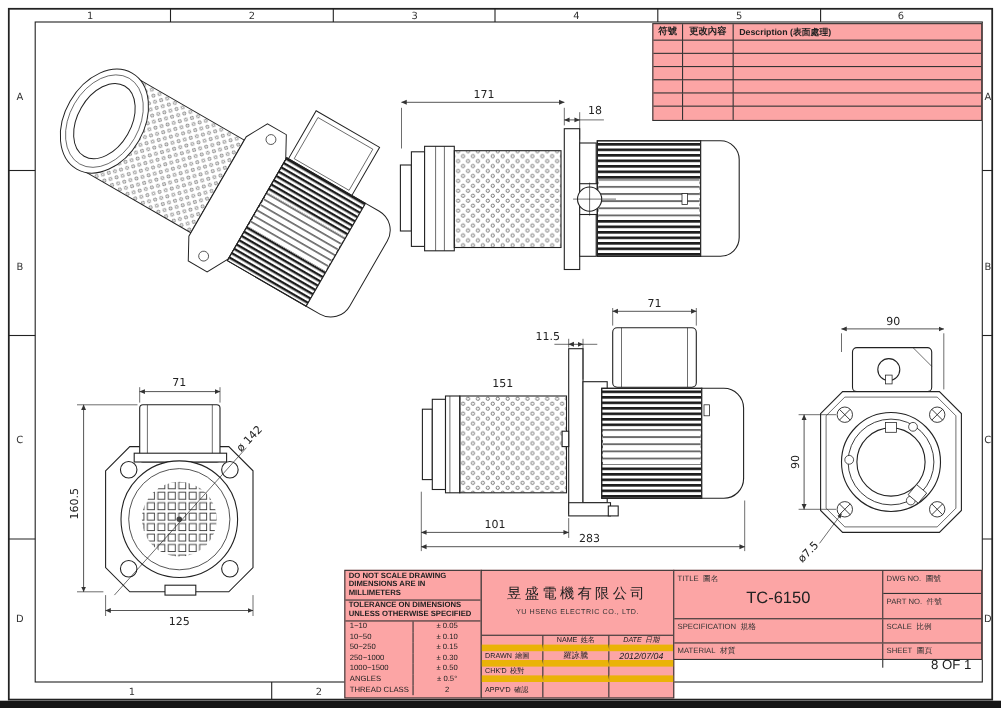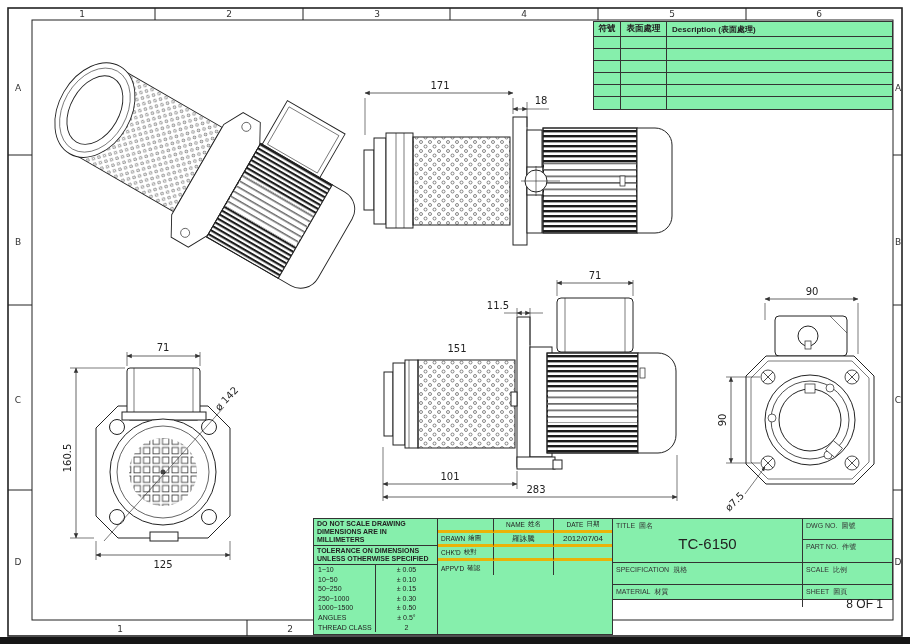--- a/index.html
+++ b/index.html
@@ -1,44 +1,44 @@
 <!DOCTYPE html>
 <html><head>
 <meta charset="utf-8">
 <style>
   html,body{margin:0;padding:0;background:#fff;}
   #sheet{position:relative;width:910px;height:644px;background:#fff;overflow:hidden;
          font-family:"Liberation Sans", sans-serif;color:#222;}
   svg text{font-family:"DejaVu Sans", sans-serif;}
   .dim{font-size:10px;fill:#222;text-anchor:middle;}
   .zone{font-size:9px;fill:#333;text-anchor:middle;}
-  .blk{position:absolute;background:#86efac;border:1.3px solid #333;box-sizing:border-box;}
+  .blk{position:absolute;background:#fca5a5;border:1.3px solid #333;box-sizing:border-box;}
   
   #rev{left:593px;top:21px;width:300px;height:89px;display:grid;
        grid-template-columns:27px 46px 1fr;grid-template-rows:15px repeat(6,1fr);}
   #rev .c{border-right:1px solid #333;border-bottom:1px solid #333;box-sizing:border-box;
           display:flex;align-items:center;justify-content:center;overflow:hidden;}
   #rev .c:nth-child(3n){border-right:none;}
   #rev .hd{font-size:8.5px;font-weight:bold;white-space:nowrap;}
   #rev .desc{justify-content:flex-start;padding-left:5px;}
   
   #tol{left:313px;top:518px;width:125px;height:117px;font-size:7px;}
   #tol .sec{border-bottom:1px solid #333;padding:1px 3px;font-weight:bold;line-height:8px;}
   #tol .trow{display:flex;line-height:9.6px;}
   #tol .trow .a{width:62px;border-right:1px solid #333;padding-left:4px;box-sizing:border-box;}
   #tol .trow .b{flex:1;text-align:center;}
   
   #co{left:437px;top:518px;width:176px;height:117px;}
   #co .names{height:59px;border-bottom:1px solid #333;text-align:center;box-sizing:border-box;padding-top:12px;}
   #co .zh{font-size:13px;letter-spacing:3px;}
   #co .en{font-size:6.5px;letter-spacing:.5px;margin-top:4px;color:#333;}
   #co .grid{display:grid;grid-template-columns:56px 60px 1fr;grid-template-rows:repeat(4,1fr);height:56px;}
-  #co .cell{border-right:1px solid #333;border-bottom:3px solid #eab308;box-sizing:border-box;
+  #co .cell{border-right:1px solid #333;border-bottom:6px solid #eab308;box-sizing:border-box;
             font-size:6.5px;display:flex;align-items:center;padding-left:3px;gap:3px;white-space:nowrap;overflow:hidden;}
-  #co .cell:nth-child(3n){border-right:none;}
+  #co .cell:nth-child(3n){border-right:none;font-style:italic;}
   #co .cell.last{border-bottom:none;}
   #co .ctr{justify-content:center;padding-left:0;}
   
   #tb{left:612px;top:518px;width:281px;height:82px;font-size:7px;}
   #tb .row{display:flex;border-top:1px solid #333;box-sizing:border-box;}
   #tb .row:first-child{border-top:none;}
   #tb .lab{color:#333;white-space:nowrap;}
   #tb .zh2{margin-left:4px;}
   #tb .L{width:190px;border-right:1px solid #333;box-sizing:border-box;position:relative;padding:2px 3px;}
   #tb .R{flex:1;position:relative;padding:2px 3px;box-sizing:border-box;}
@@ -290,21 +290,21 @@
     <g>
       <line x1="745" y1="494" x2="765" y2="467" stroke-width="0.6" marker-end="url(#ar)"></line>
       <text class="dim" transform="translate(737,504) rotate(-45)" stroke="none" fill="#222">ø7.5</text>
     </g>
   </g>
 </svg>
 
 
 <div id="rev" class="blk">
   <div class="c hd">符號</div>
-  <div class="c hd">表面處理</div>
+  <div class="c hd">更改內容</div>
   <div class="c hd desc" style="font-size:8px;">Description (表面處理)</div>
   <div class="c"></div>
       <div class="c"></div>
       <div class="c"></div>
   <div class="c"></div>
       <div class="c"></div>
       <div class="c"></div>
   <div class="c"></div>
       <div class="c"></div>
       <div class="c"></div>
@@ -354,20 +354,24 @@
         <div class="b">± 0.5°</div>
       </div>
   <div class="trow">
         <div class="a">THREAD CLASS</div>
         <div class="b">2</div>
       </div>
 </div>
 
 
 <div id="co" class="blk">
+  <div class="names">
+    <div class="zh">昱盛電機有限公司</div>
+    <div class="en">YU HSENG ELECTRIC CO., LTD.</div>
+  </div>
   <div class="grid">
     <div class="cell"></div>
     <div class="cell ctr">
           <span>NAME</span>
           <span>姓名</span>
         </div>
     <div class="cell ctr">
           <span>DATE</span>
           <span>日期</span>
         </div>

